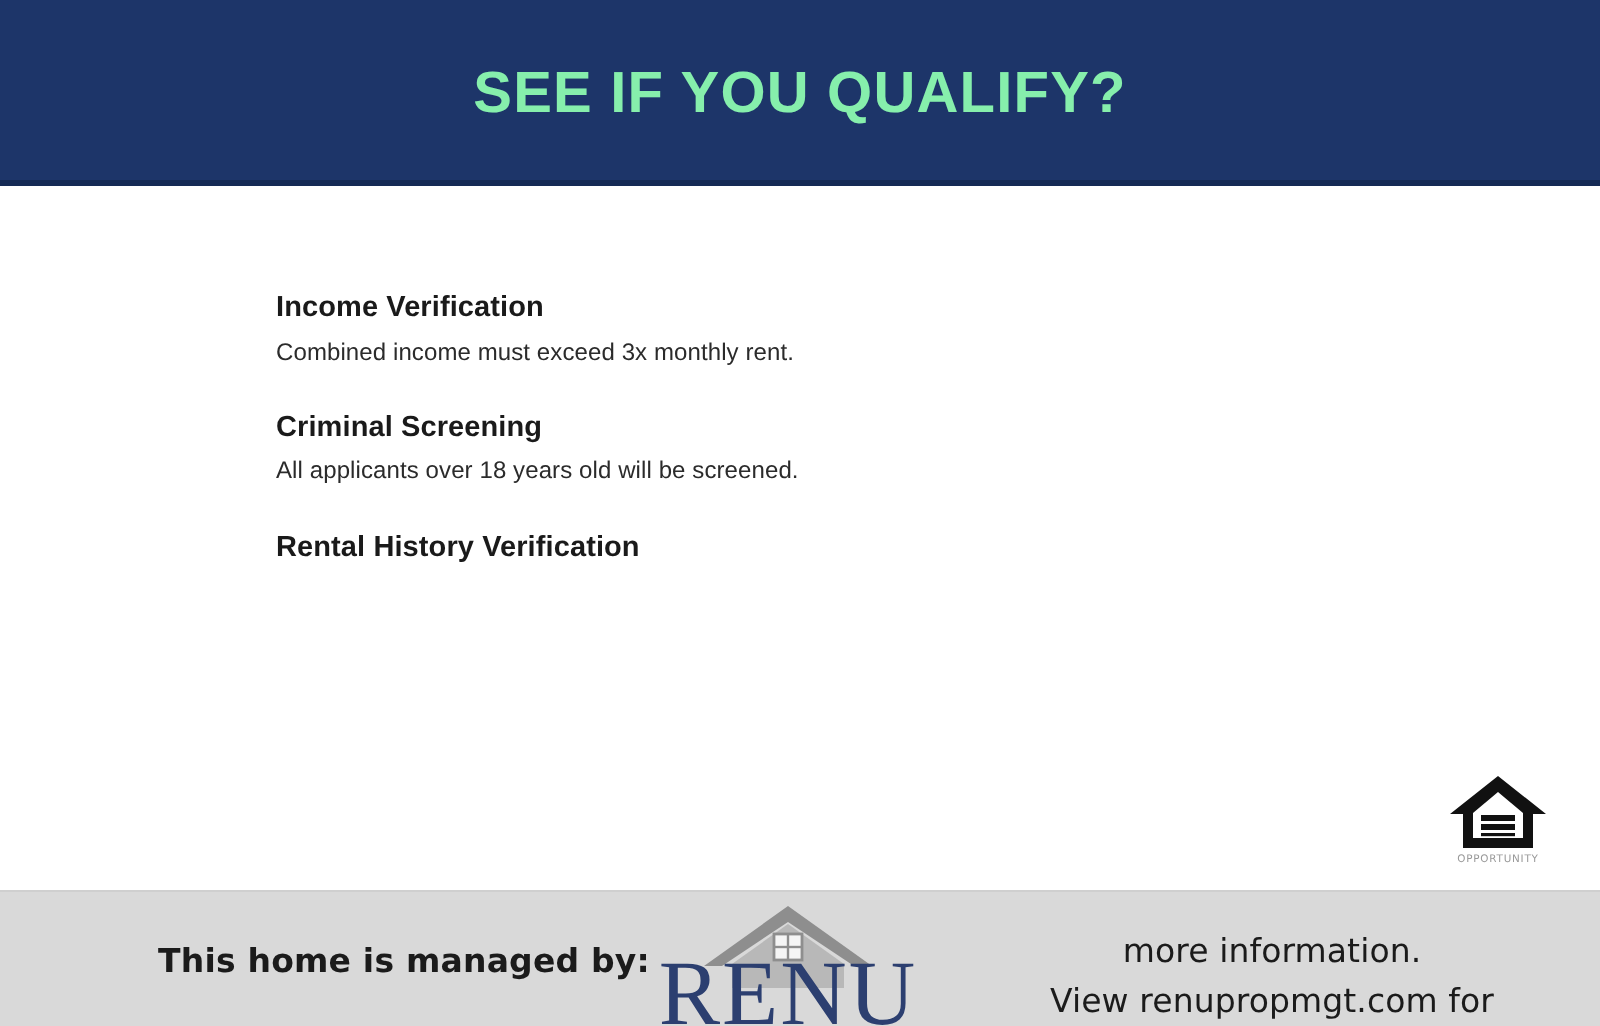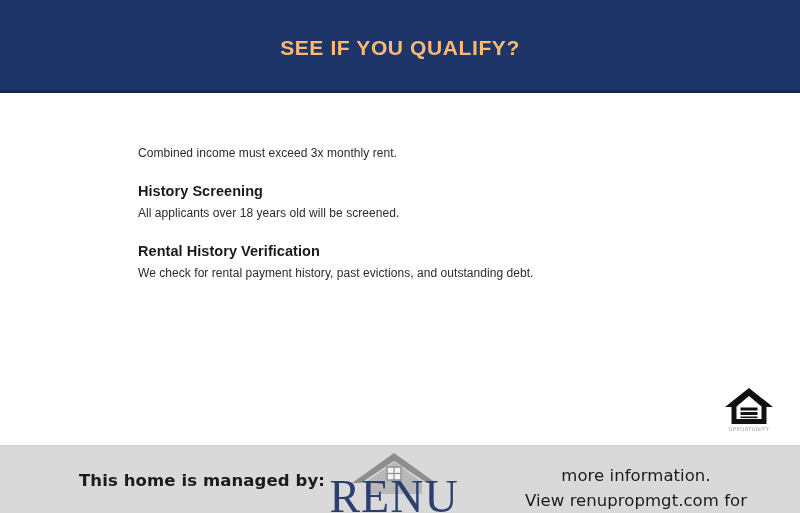--- a/index.html
+++ b/index.html
@@ -39,22 +39,22 @@
   .header-band::after {
     content: "";
     position: absolute;
     left: 0;
     bottom: 0;
     width: 100%;
     height: 3px;
     background: #152a55;
   }
   .header-title {
-    color: #fdba74;
-    font-size: 21px;
+    color: #86efac;
+    font-size: 29px;
     font-weight: bold;
     letter-spacing: 0.6px;
     line-height: 1;
     text-align: center;
     margin: 0;
     padding-top: 2px;
     font-family: "Liberation Sans", sans-serif;
   }
 
   
@@ -171,32 +171,32 @@
 <div class="flyer">
 
   <div class="header-band">
     <h1 class="header-title">SEE IF YOU QUALIFY?</h1>
   </div>
 
   <div class="body-area">
     <div class="qual-list">
 
       <div class="qual-item">
+        <p class="qual-heading">Income Verification</p>
         <p class="qual-desc">Combined income must exceed 3x monthly rent.</p>
       </div>
 
 
       <div class="qual-item">
-        <p class="qual-heading">History Screening</p>
+        <p class="qual-heading">Criminal Screening</p>
         <p class="qual-desc">All applicants over 18 years old will be screened.</p>
       </div>
 
       <div class="qual-item">
         <p class="qual-heading">Rental History Verification</p>
-        <p class="qual-desc">We check for rental payment history, past evictions, and outstanding debt.</p>
       </div>
 
     </div>
   </div>
 
   <div class="eho-logo">
     <svg width="54" height="48" viewBox="0 0 54 48" xmlns="http://www.w3.org/2000/svg">
 
       <path d="M27 3 L51 22 L44.5 22 L44.5 39 L9.5 39 L9.5 22 L3 22 Z" fill="#111111"></path>
 

